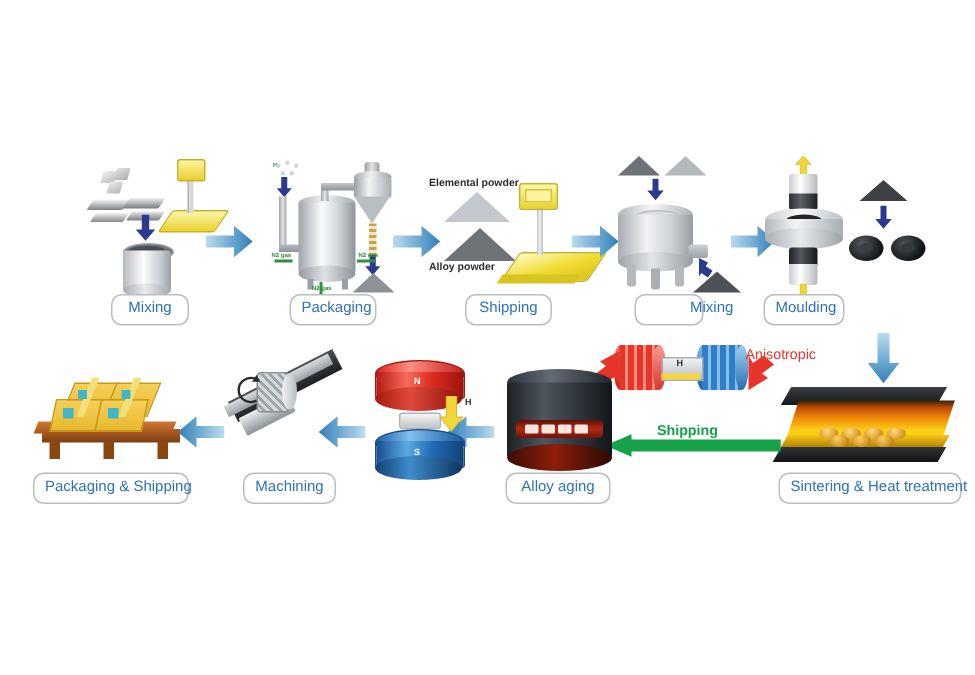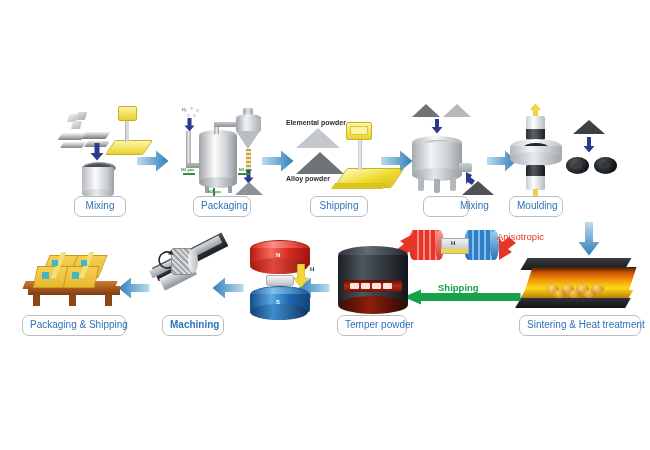--- a/index.html
+++ b/index.html
@@ -353,21 +353,21 @@
 
     <div class="shape" style="left:344px;top:280px;width:58px;height:12px;background:linear-gradient(180deg,#5e1008,#b32a10 50%,#6d1409);border-radius:3px;"></div>
     <div class="shape" style="left:350px;top:283px;width:9px;height:6px;background:#fbe5df;border-radius:1px;"></div>
     <div class="shape" style="left:361px;top:283px;width:9px;height:6px;background:#fbe5df;border-radius:1px;"></div>
     <div class="shape" style="left:372px;top:283px;width:9px;height:6px;background:#fbe5df;border-radius:1px;"></div>
     <div class="shape" style="left:383px;top:283px;width:9px;height:6px;background:#fbe5df;border-radius:1px;"></div>
 
     <div class="ellipse" style="left:338px;top:296px;width:70px;height:18px;background:linear-gradient(90deg,#3a0d06,#8e1e0b 45%,#2a0a05);"></div>
   </div>
 
-  <div class="pill" style="left:337px;top:315px;width:70px;">Temper powder</div>
+  <div class="pill" style="left:337px;top:315px;width:70px;">Alloy aging</div>
 
   <svg class="arrow" style="left:298px;top:277px;" width="32" height="22" viewBox="0 0 32 22">
     <defs>
       <linearGradient id="gb1" x1="1" y1="0" x2="0" y2="0">
         <stop offset="0%" stop-color="#bcdcf0"></stop>
           <stop offset="100%" stop-color="#2f7fb8"></stop>
       </linearGradient>
     </defs>
     <path d="M31.5 7 H13 V0.5 L0.5 11 L13 21.5 V15 H31.5 Z" fill="url(#gb1)"></path>
   </svg>
@@ -412,21 +412,21 @@
 
     <div class="shape" style="left:171px;top:248px;width:20px;height:25px;background:repeating-linear-gradient(45deg,#d5d8db 0 2px,#9fa4a9 2px 4px);border:1px solid #8a8f94;border-radius:3px;"></div>
     <div class="ellipse" style="left:188px;top:249px;width:10px;height:24px;background:linear-gradient(90deg,#f2f3f4,#b7bcc1);"></div>
 
     <svg class="arrow" style="left:158px;top:250px;" width="16" height="20" viewBox="0 0 16 20">
       <path d="M13 3 A8 8 0 1 0 13 17" fill="none" stroke="#2b2b2b" stroke-width="1.6"></path>
       <path d="M13 0 L15.5 4.5 L10 4.5 Z" fill="#2b2b2b"></path>
     </svg>
   </div>
 
-  <div class="pill" style="left:162px;top:315px;width:62px;font-weight:bold;">Machining</div>
+  <div class="pill" style="left:162px;top:315px;width:62px;">Machining</div>
 
   <svg class="arrow" style="left:118px;top:277px;" width="32" height="22" viewBox="0 0 32 22">
     <defs>
       <linearGradient id="gb3" x1="1" y1="0" x2="0" y2="0">
         <stop offset="0%" stop-color="#bcdcf0"></stop>
           <stop offset="100%" stop-color="#2f7fb8"></stop>
       </linearGradient>
     </defs>
     <path d="M31.5 7 H13 V0.5 L0.5 11 L13 21.5 V15 H31.5 Z" fill="url(#gb3)"></path>
   </svg>

